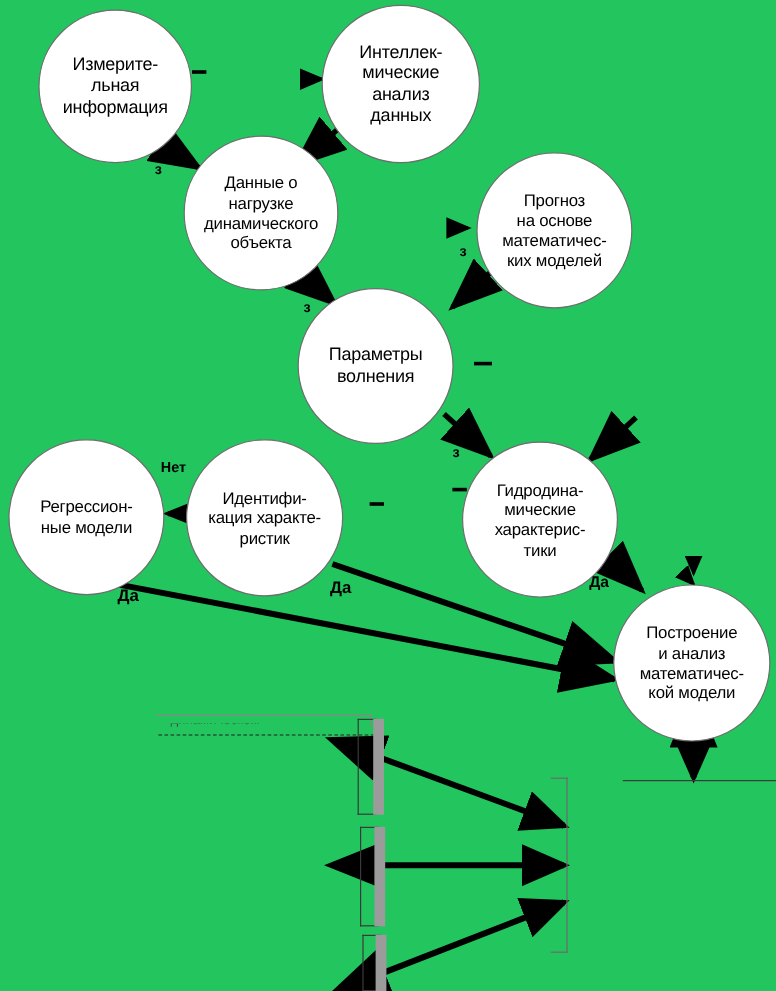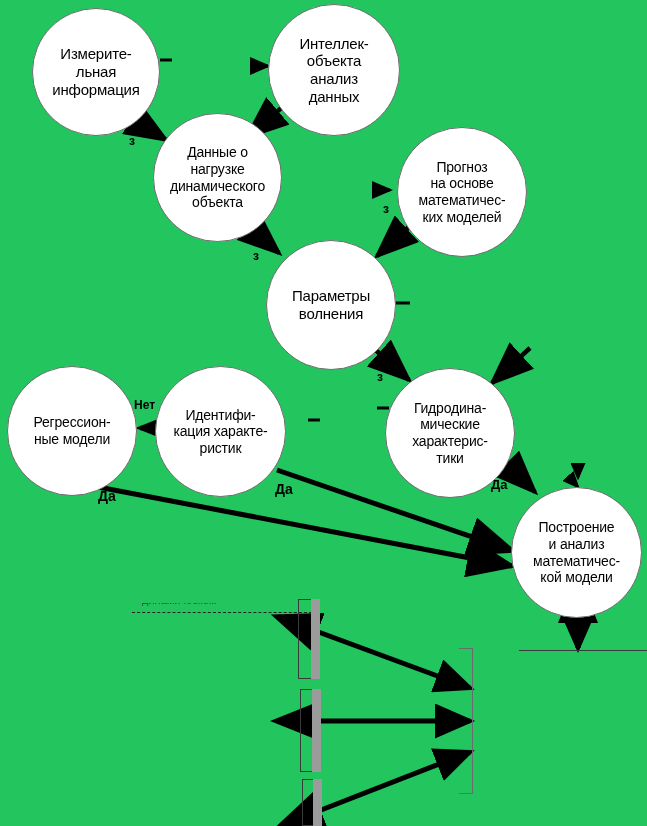--- a/index.html
+++ b/index.html
@@ -182,41 +182,41 @@
   </svg>
 
   <div class="node" style="left:32px; top:8px; width:128px; height:128px; font-size:15px;">
     <span class="node-label">Измерите-
 льная
 информация</span>
   </div>
 
   <div class="node" style="left:268px; top:4px; width:132px; height:132px; font-size:15px;">
     <span class="node-label">Интеллек-
-объекта
+мические
 анализ
 данных</span>
   </div>
 
   <div class="node" style="left:153px; top:113px; width:129px; height:129px; font-size:14px;">
     <span class="node-label">Данные о
 нагрузке
 динамического
 объекта</span>
   </div>
 
   <div class="node" style="left:397px; top:127px; width:130px; height:130px; font-size:14px;justify-content:center;">
     <span class="node-label">Прогноз
 на основе
 математичес-
 ких моделей</span>
   </div>
 
 
-  <div class="node" style="left:266px; top:240px; width:130px; height:130px; font-size:15px;">
+  <div class="node" style="left:248px; top:240px; width:130px; height:130px; font-size:15px;">
     <span class="node-label">Параметры
 волнения</span>
   </div>
 
   <div class="node" style="left:385px; top:368px; width:130px; height:130px; font-size:14px;">
     <span class="node-label">Гидродина-
 мические
 характерис-
 тики</span>
   </div>
@@ -240,21 +240,21 @@
   </div>
 
   <div class="edge-label" style="left:129px; top:135px;">з</div>
 
   <div class="edge-label" style="left:253px; top:250px;">з</div>
 
   <div class="edge-label" style="left:383px; top:203px;">з</div>
 
   <div class="edge-label" style="left:377px; top:371px;">з</div>
 
-  <div class="edge-label" style="left:134px; top:383px; font-size:12px;margin-top:16px;">Нет</div>
+  <div class="edge-label" style="left:134px; top:383px; font-size:12px;">Нет</div>
 
   <div class="edge-label" style="left:275px; top:482px; font-size:14px;">Да</div>
 
   <div class="edge-label" style="left:98px; top:489px; font-size:14px;">Да</div>
 
   <div class="edge-label" style="left:491px; top:478px; font-size:13px;">Да</div>
 
   <div class="top-rule" style="left:130px; top:595px; width:180px;"></div>
   <div class="top-rule" style="left:309px; top:595px; width:1px; height:10px; border-top:none; border-left:1px solid #888888;"></div>
 

